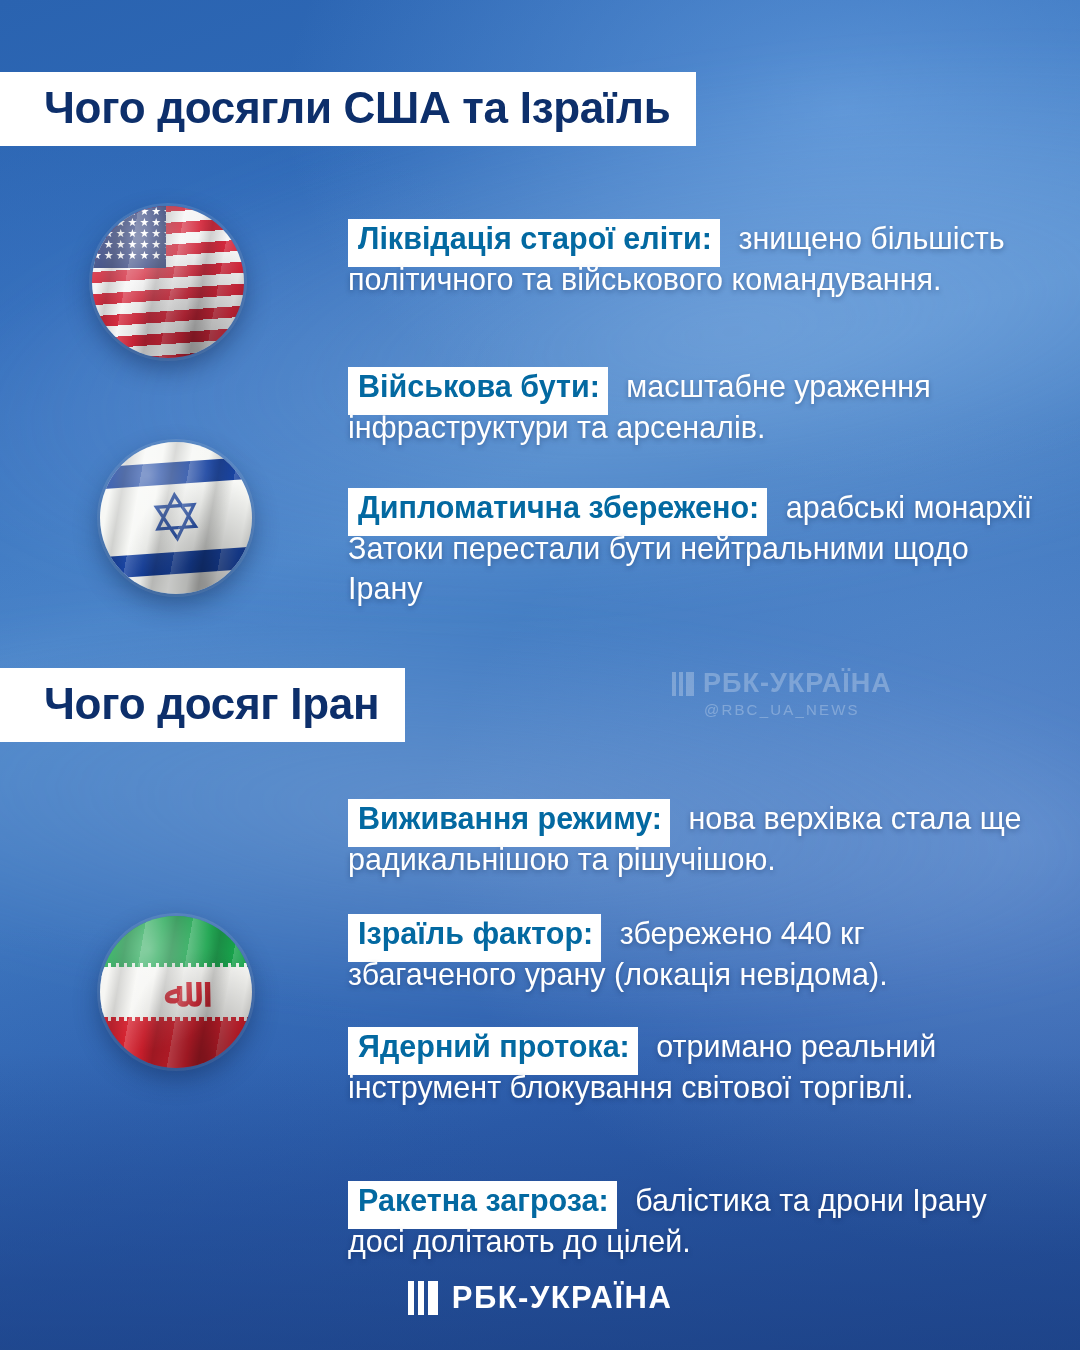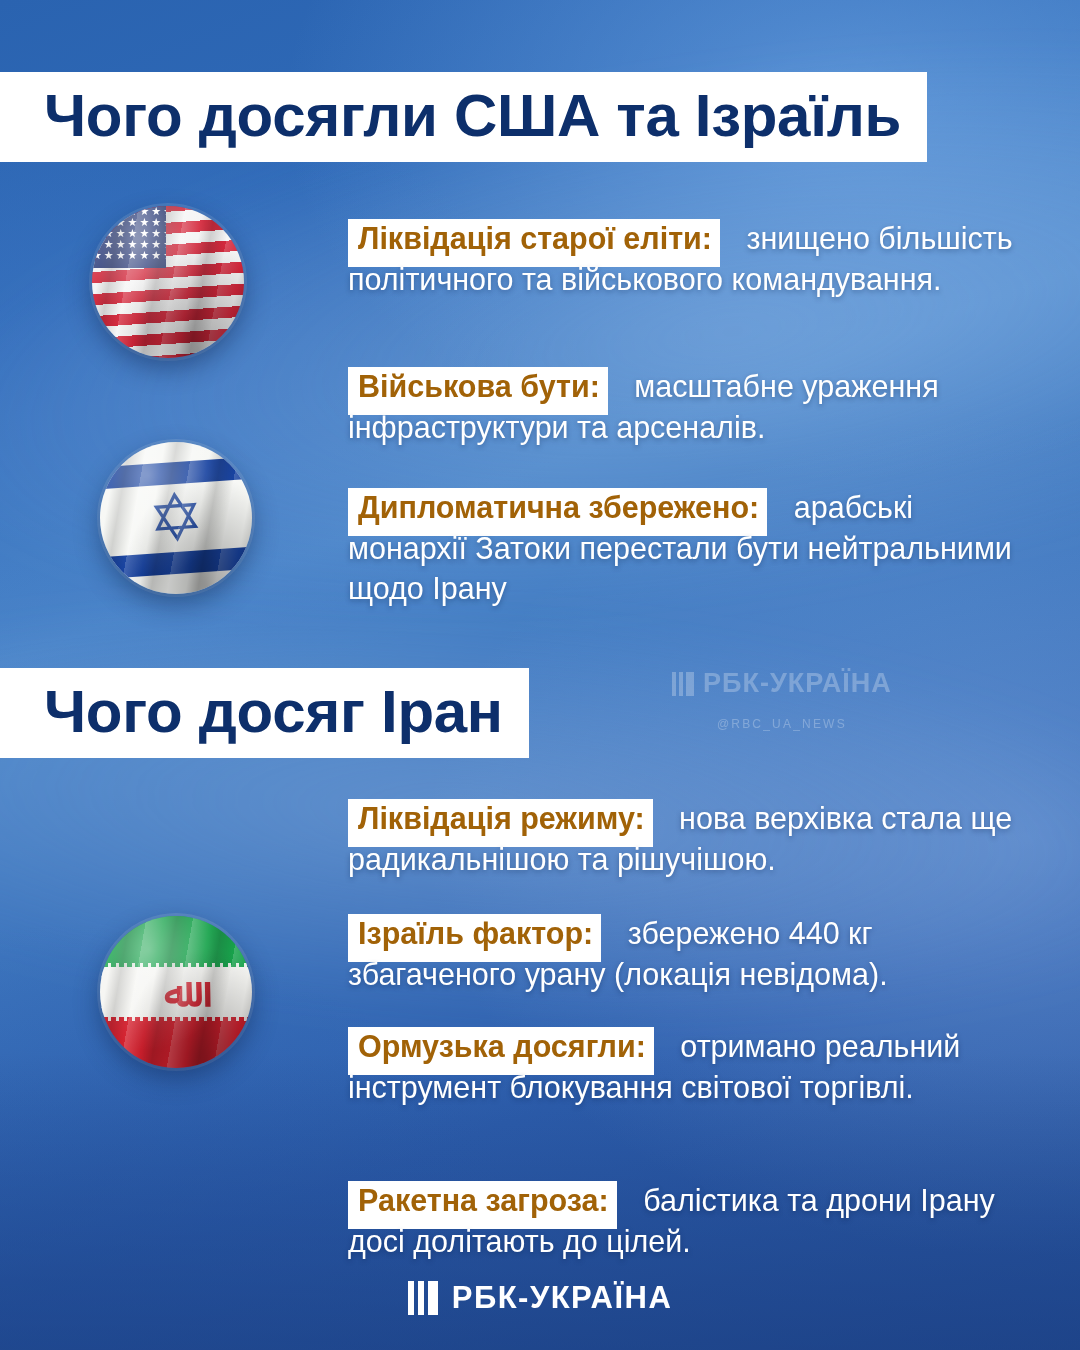--- a/index.html
+++ b/index.html
@@ -55,21 +55,21 @@
 
   
   .heading-wrap {
     position: absolute;
     left: 0;
   }
   .heading {
     display: inline-block;
     background: #ffffff;
     color: #0d2f6b;
-    font-size: 60px;
+    font-size: 44px;
     font-weight: bold;
     letter-spacing: -0.3px;
     line-height: 1.0;
     padding: 14px 26px 16px 44px;
   }
 
   
   .flag {
     position: absolute;
     width: 152px;
@@ -165,50 +165,50 @@
   .bullet {
     position: absolute;
     width: 690px;
     color: #ffffff;
     font-size: 30.5px;
     line-height: 1.33;
     text-shadow: 0 2px 5px rgba(10,30,70,0.35);
   }
   .bullet .lead {
     background: #ffffff;
-    color: #a16207;
+    color: #0369a1;
     font-weight: bold;
     padding: 2px 8px 12px 10px;
     box-decoration-break: clone;
     -webkit-box-decoration-break: clone;
     text-shadow: none;
-    margin-right: 18px;
+    margin-right: 10px;
   }
 
   
   .watermark {
     position: absolute;
     left: 672px;
     top: 668px;
     opacity: 0.26;
     color: #ffffff;
     text-align: center;
   }
   .watermark .wm-main {
     font-size: 27px;
     font-weight: bold;
     letter-spacing: 1px;
     display: flex;
     align-items: center;
     gap: 9px;
   }
   .watermark .wm-sub {
-    font-size: 12px;
+    font-size: 15px;
     letter-spacing: 2.2px;
-    margin-top: 18px;
+    margin-top: 2px;
   }
   .wm-mark {
     display: inline-block;
     width: 22px; height: 24px;
     background:
       linear-gradient(90deg, #fff 0 4px, transparent 4px 7px, #fff 7px 11px, transparent 11px 14px, #fff 14px 18px);
   }
 
   
   .footer {
@@ -297,29 +297,29 @@
     <span>РБК-УКРАЇНА</span>
   </div>
   <div class="wm-sub">@RBC_UA_NEWS</div>
 </div>
 
 <div class="heading-wrap" style="top: 668px;">
   <div class="heading">Чого досяг Іран</div>
 </div>
 
 <div class="bullet" style="left: 348px; top: 798px;">
-  <span class="lead">Ліквідація режиму:</span><span> нова верхівка стала ще радикальнішою та рішучішою.</span>
+  <span class="lead">Виживання режиму:</span><span> нова верхівка стала ще радикальнішою та рішучішою.</span>
 </div>
 
 <div class="bullet" style="left: 348px; top: 913px;">
   <span class="lead">Ізраїль фактор:</span><span> збережено 440 кг збагаченого урану (локація невідома).</span>
 </div>
 
 <div class="bullet" style="left: 348px; top: 1026px;">
-  <span class="lead">Ормузька досягли:</span><span> отримано реальний інструмент блокування світової торгівлі.</span>
+  <span class="lead">Ядерний протока:</span><span> отримано реальний інструмент блокування світової торгівлі.</span>
 </div>
 
 <div class="bullet" style="left: 348px; top: 1180px;">
   <span class="lead">Ракетна загроза:</span><span> балістика та дрони Ірану досі долітають до цілей.</span>
 </div>
 
 <div class="footer">
   <span class="logo-mark"></span>
   <span class="logo-text">РБК-УКРАЇНА</span>
 </div>

